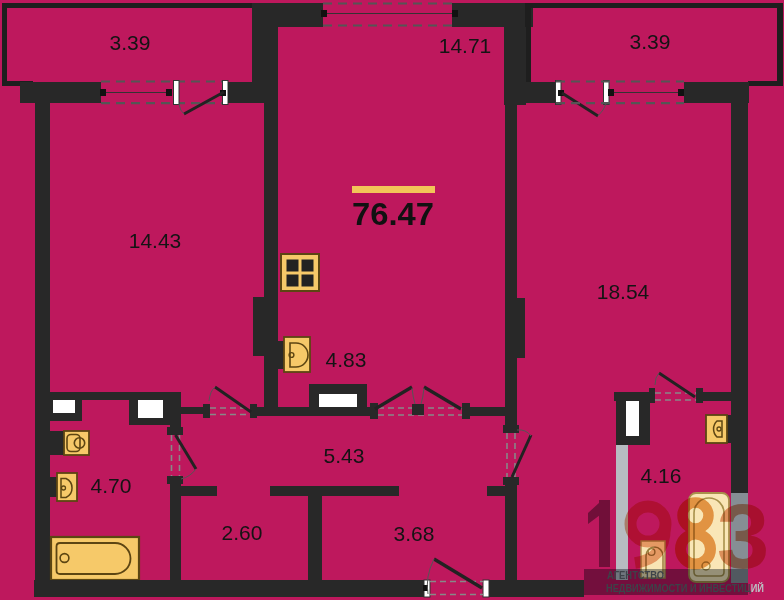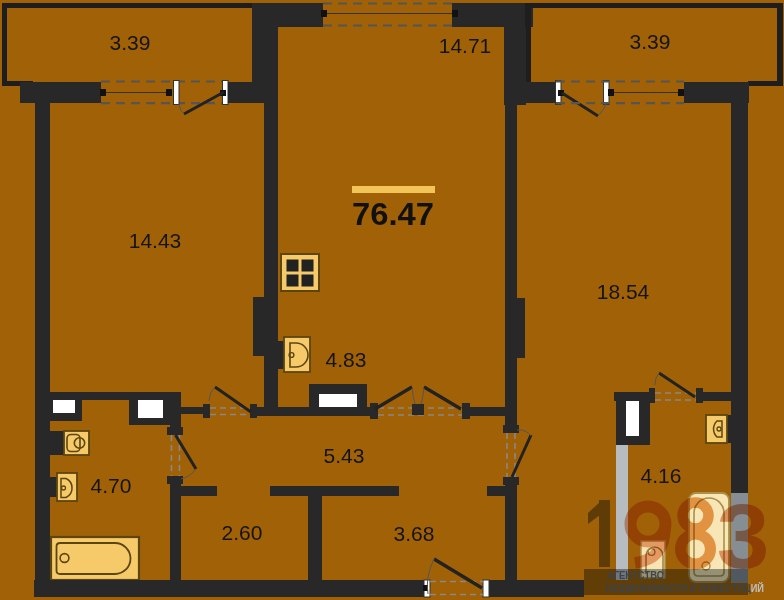--- a/index.html
+++ b/index.html
@@ -1,16 +1,16 @@
 <!DOCTYPE html>
 <html><head>
 <meta charset="utf-8">
 <style>
   html,body{margin:0;padding:0;background:#fff;}
-  #plan{position:relative;width:784px;height:600px;background:#a16207;overflow:hidden;}
+  #plan{position:relative;width:784px;height:600px;background:#be185d;overflow:hidden;}
   svg text{font-family:"Liberation Sans",sans-serif;}
 </style>
 </head>
 <body>
 <div id="plan">
 <svg width="784" height="600" viewBox="0 0 784 600">
 <defs></defs>
 
 <g>
   <rect x="2" y="3" width="250" height="5" fill="#1e1e1e"></rect>

